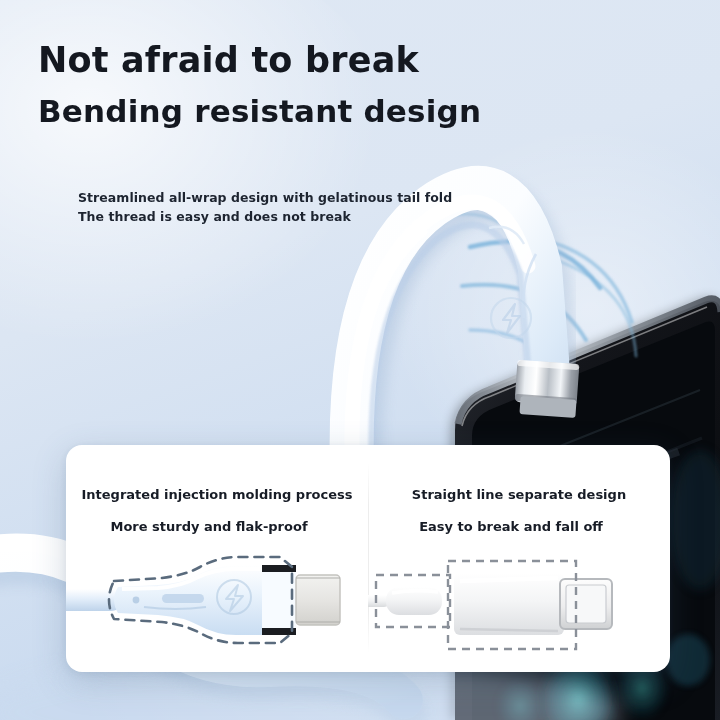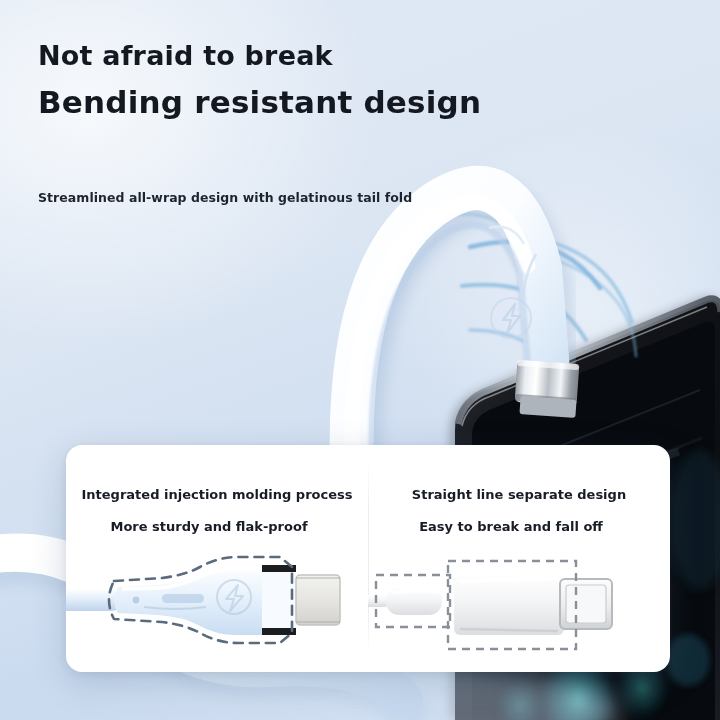--- a/index.html
+++ b/index.html
@@ -18,32 +18,32 @@
   .bloom-a{left:-120px;top:-60px;width:520px;height:420px;
     background:radial-gradient(ellipse at 40% 40%, rgba(255,255,255,.75), rgba(255,255,255,0) 66%);}
   .bloom-b{right:-80px;top:120px;width:420px;height:380px;
     background:radial-gradient(ellipse at 50% 50%, rgba(255,255,255,.45), rgba(255,255,255,0) 68%);}
   .bloom-c{left:60px;bottom:-140px;width:640px;height:360px;
     background:radial-gradient(ellipse at 50% 40%, rgba(255,255,255,.40), rgba(255,255,255,0) 70%);}
 
   
   .headings{position:absolute;left:38px;top:42px;width:560px;z-index:30;}
   .h1{
-    font-size:27px;font-weight:700;color:#141820;letter-spacing:.2px;
+    font-size:35px;font-weight:700;color:#141820;letter-spacing:.2px;
     line-height:1.05;white-space:nowrap;
   }
   .h2{
     margin-top:16px;
     font-size:31px;font-weight:700;color:#141820;letter-spacing:.2px;
     line-height:1.05;white-space:nowrap;
   }
   .subwrap{position:absolute;left:38px;top:188px;z-index:30;}
   .sub{
     font-size:12.5px;font-weight:700;color:#1d2430;
-    line-height:1.55;white-space:nowrap;letter-spacing:.05px;
+    line-height:1.55;white-space:nowrap;letter-spacing:.05px;margin-left:40px;
   }
 
   
   .scene{position:absolute;left:0;top:0;width:720px;height:720px;z-index:10;}
 
   
   .card{
     position:absolute;left:66px;top:445px;width:604px;height:227px;
     background:#ffffff;border-radius:16px;z-index:40;
     box-shadow:0 10px 34px rgba(60,85,120,.22), 0 2px 8px rgba(60,85,120,.10);
@@ -196,20 +196,21 @@
 
     <ellipse cx="300" cy="712" rx="320" ry="56" fill="#c9daef" opacity=".45" filter="url(#bigBlur)"></ellipse>
   </svg>
 
   <div class="headings">
     <div class="h1">Not afraid to break</div>
     <div class="h2">Bending resistant design</div>
   </div>
   <div class="subwrap">
     <div class="sub">Streamlined all-wrap design with gelatinous tail fold</div>
+    <div class="sub">The thread is easy and does not break</div>
   </div>
 
   <div class="card">
     <div class="card-divider"></div>
 
     <div class="pane pane-left">
       <div class="pane-title">Integrated injection molding process</div>
       <div class="pane-sub">More sturdy and flak-proof</div>
 
       <svg class="pane-art" viewBox="0 0 302 125">

